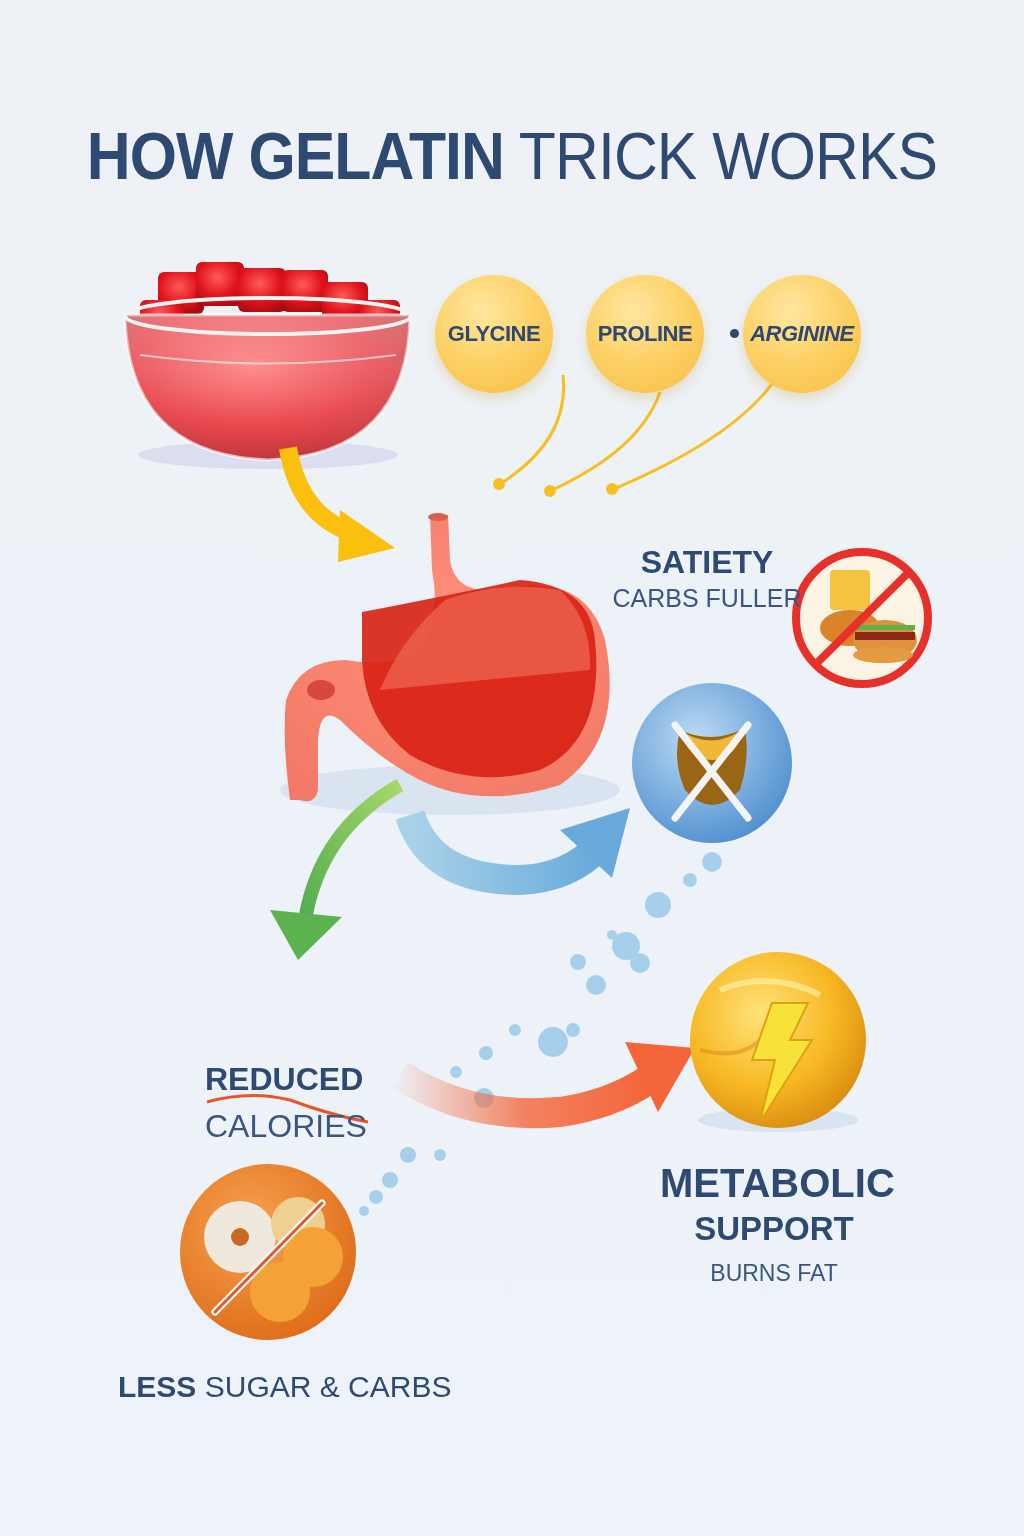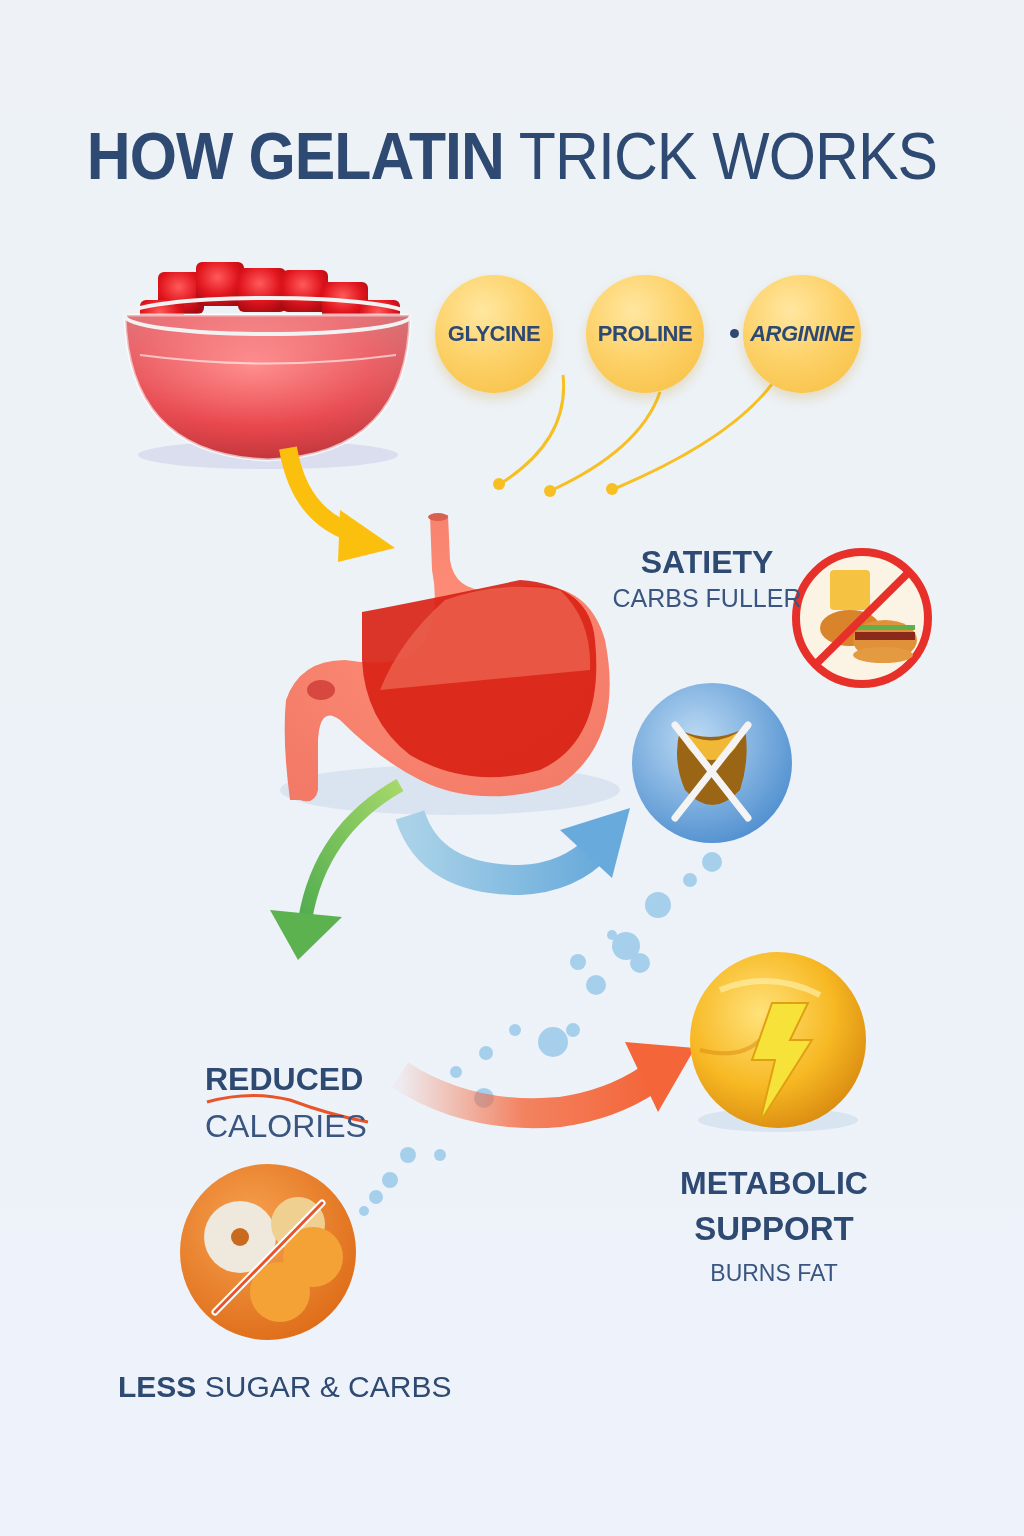--- a/index.html
+++ b/index.html
@@ -214,21 +214,21 @@
   <div class="heading">SATIETY</div>
   <div class="sub" style="font-size:25px;">CARBS FULLER</div>
 </div>
 
 <div class="abs" style="left:205px; top:1024px;margin-top:32px;">
   <div class="heading" style="line-height:46px;">REDUCED</div>
   <div class="sub" style="font-size:32px; margin-top:6px;">CALORIES</div>
 </div>
 
 <div class="abs" style="left:660px; top:1160px; width:228px; text-align:center;">
-  <div class="heading" style="font-size:32px; line-height:46px;">METABOLIC</div>
+  <div class="heading" style="font-size:40px; line-height:46px;">METABOLIC</div>
   <div class="heading" style="font-size:33px; line-height:46px;text-align:center;">SUPPORT</div>
   <div class="sub" style="font-size:23px; margin-top:8px;">BURNS FAT</div>
 </div>
 
 <div class="abs" style="left:118px; top:1370px; font-size:30px; white-space:nowrap;">
   <span style="font-weight:bold;">LESS</span>
   <span>SUGAR &amp; CARBS</span>
 </div>
 
 </body></html>

